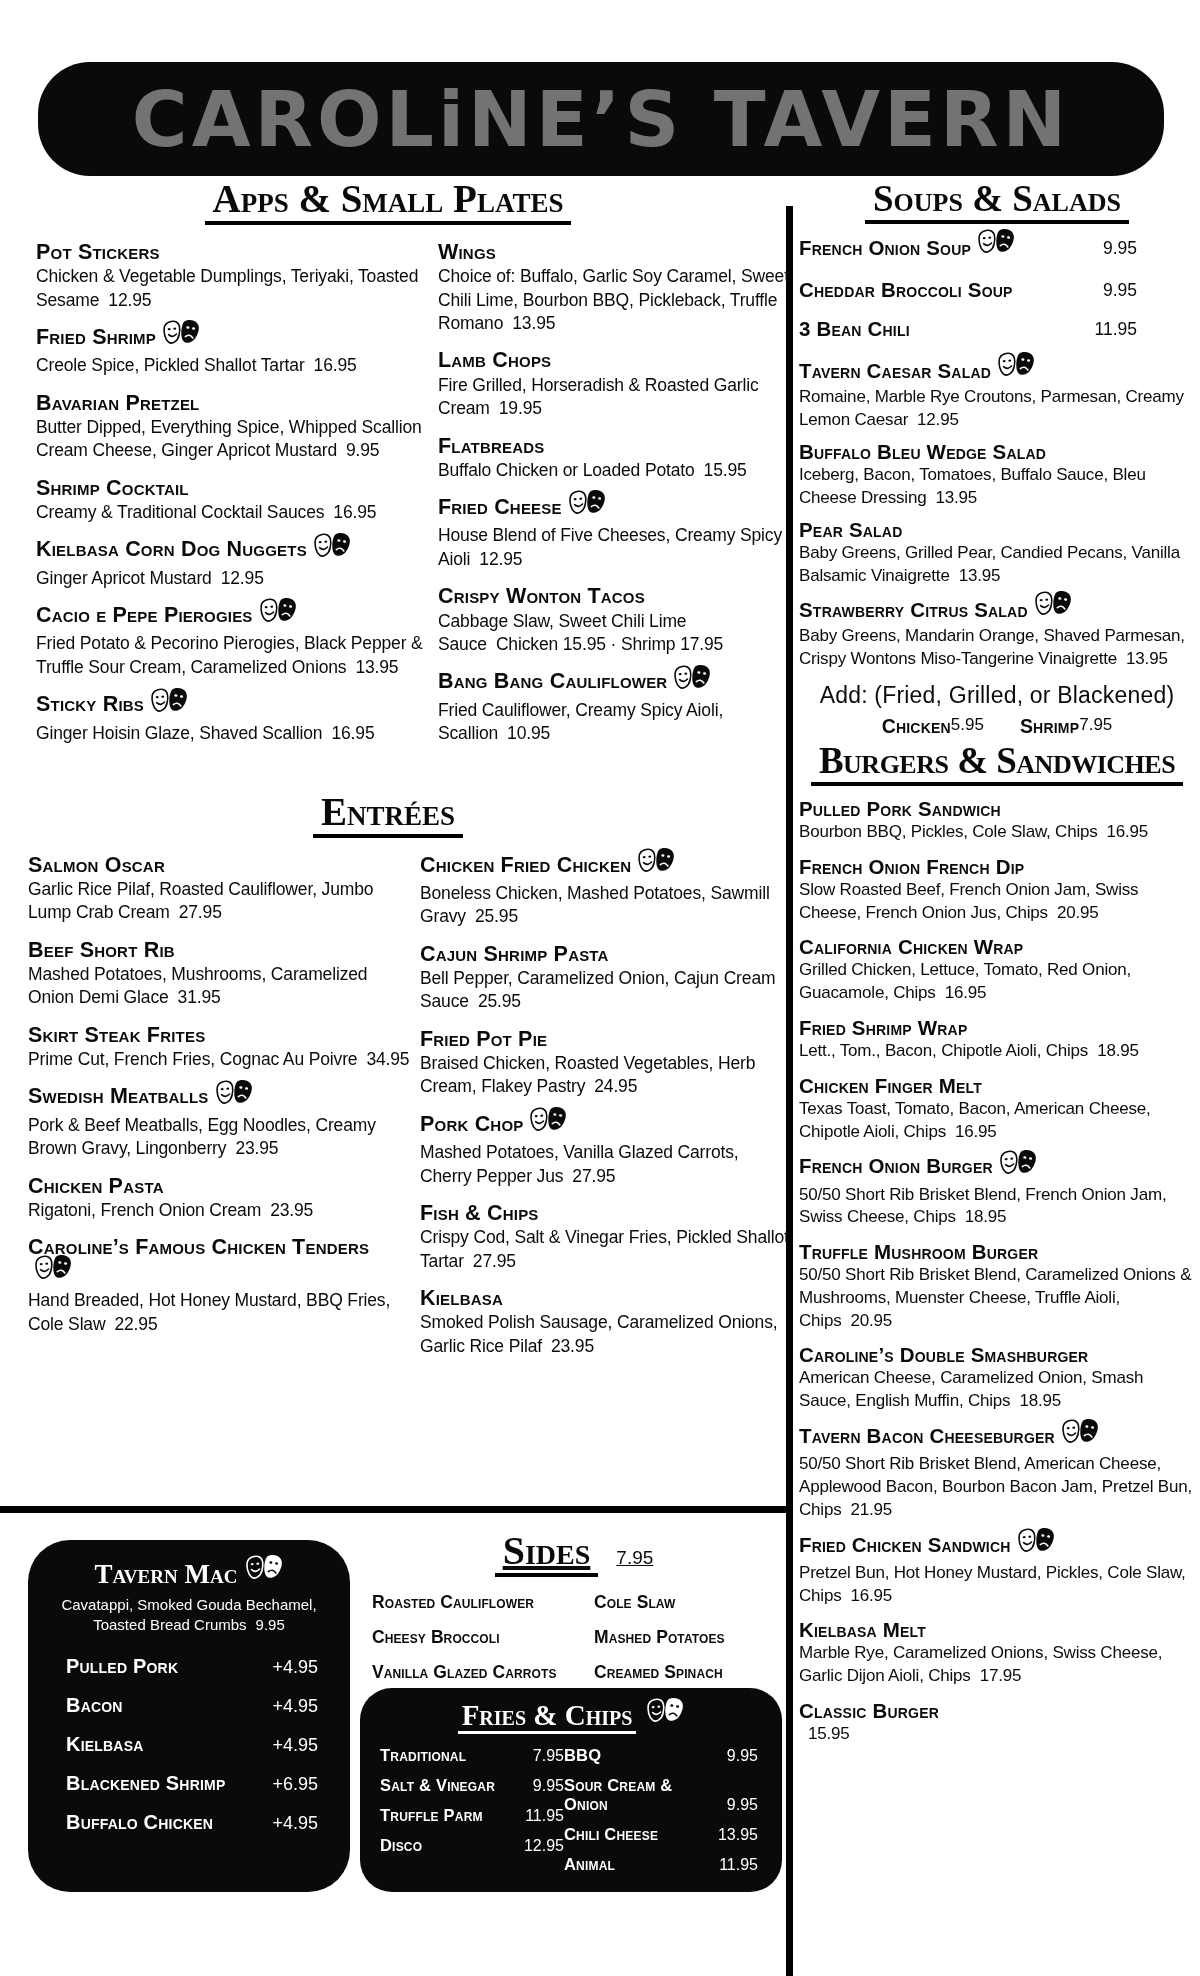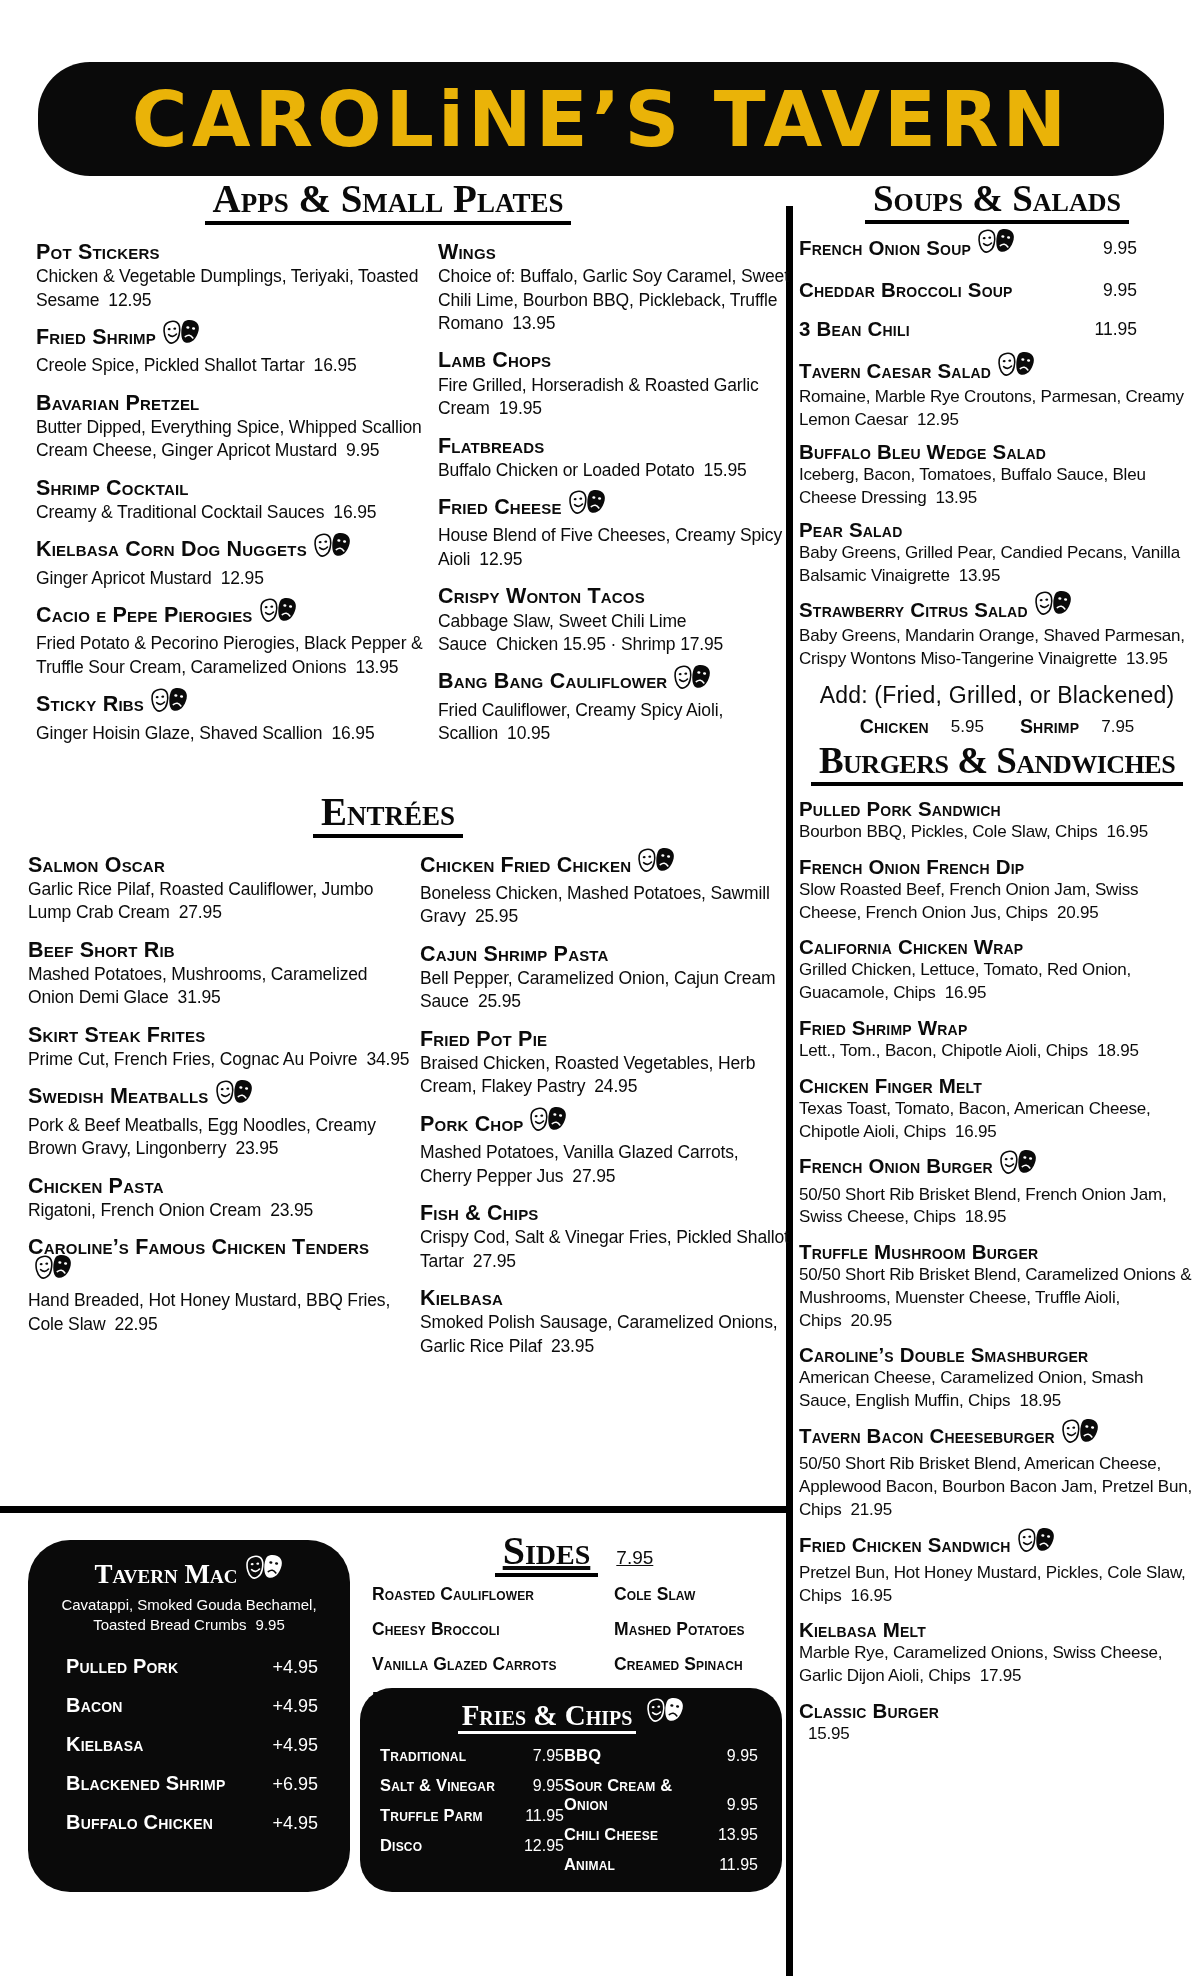--- a/index.html
+++ b/index.html
@@ -1,21 +1,21 @@
 <!DOCTYPE html>
 <html><head>
 <meta charset="utf-8">
 <style>
   html,body{margin:0;padding:0;background:#fff;}
   .page{position:relative;width:1200px;height:1976px;background:#fff;overflow:hidden;
         font-family:"Liberation Sans","DejaVu Sans",sans-serif;color:#0b0b0b;}
   
   .banner{position:absolute;left:38px;top:62px;width:1126px;height:114px;background:#0a0a0a;
           border-radius:52px;display:flex;align-items:center;justify-content:center;}
-  .banner .t{color:#eab308;font-family:"DejaVu Sans","Liberation Sans",sans-serif;font-weight:700;
+  .banner .t{color:#737373;font-family:"DejaVu Sans","Liberation Sans",sans-serif;font-weight:700;
              font-size:76px;letter-spacing:4px;white-space:nowrap;text-align:right;}
   
   .sec-head{font-family:"Liberation Serif","DejaVu Serif",serif;font-weight:700;
             font-variant:small-caps;line-height:1.05;color:#0a0a0a;}
   .u{border-bottom:4px solid #000;padding:0 8px 1px 8px;display:inline-block;}
   
   .mi{margin:0 0 12px 0;}
   .nmrow{line-height:1.22;}
   .nm{font-weight:700;font-variant:small-caps;font-size:21.5px;letter-spacing:.2px;}
   .desc{font-size:17.5px;line-height:1.34;letter-spacing:-.15px;}
@@ -42,21 +42,21 @@
   .rail-head-wrap .sec-head{font-size:37px;}
   .rail .mi{margin-bottom:10px;}
   .rail .nm{font-size:20.5px;}
   .rail .desc{font-size:17px;letter-spacing:-.2px;}
   .ss{margin-bottom:8px;}
   .ss.nodesc{margin-bottom:15px;}
   .ss-row{display:flex;align-items:center;line-height:1.2;}
   .npr{margin-left:auto;padding-right:58px;font-size:17.5px;}
   .add-note{font-size:23px;text-align:center;margin:12px 0 6px 0;letter-spacing:.2px;}
   .add-opts{display:flex;justify-content:center;gap:36px;margin-bottom:4px;}
-  .add-opt{display:flex;align-items:center;gap:22px;}
+  .add-opt{display:flex;align-items:flex-start;gap:0;}
   .add-opt .nm{font-size:19.5px;}
   .add-opt .ap{font-size:17px;}
   .burg-head-wrap{text-align:center;margin:4px 0 10px 0;}
   .burg-head-wrap .sec-head{font-size:37px;letter-spacing:-.5px;}
   
   .vline{position:absolute;left:786px;top:206px;width:7px;height:1770px;background:#000;}
   .hline{position:absolute;left:0;top:1506px;width:793px;height:7px;background:#000;}
   
   .mac{position:absolute;left:28px;top:1540px;width:322px;height:352px;background:#0a0a0a;
        border-radius:42px;color:#fff;padding:20px 22px 0 22px;box-sizing:border-box;text-align:center;}
@@ -65,21 +65,21 @@
   .mac-desc{font-size:15px;line-height:1.32;margin-top:6px;}
   .mac-adds{margin-top:20px;text-align:left;padding:0 10px 0 16px;}
   .mac-add{display:flex;align-items:baseline;margin-bottom:16px;}
   .mac-add .nm{font-size:20px;}
   .mac-add .ap{margin-left:auto;font-size:18px;}
   
   .sides{position:absolute;left:366px;top:1530px;width:416px;}
   .sides-head{display:flex;align-items:baseline;justify-content:center;gap:18px;text-decoration:underline;}
   .sides-head .sec-head{font-size:40px;}
   .sides-price{font-size:19px;}
-  .sides-cols{display:grid;grid-template-columns:222px 194px;margin-top:0;padding-left:6px;gap:20px;}
+  .sides-cols{display:grid;grid-template-columns:222px 194px;margin-top:8px;padding-left:6px;}
   .side-item{font-weight:700;font-variant:small-caps;font-size:17.5px;line-height:2.0;letter-spacing:.1px;}
   
   .fries{position:absolute;left:360px;top:1688px;width:422px;height:204px;background:#0a0a0a;
          border-radius:32px;color:#fff;padding:12px 20px;box-sizing:border-box;}
   .fries-title{display:flex;justify-content:center;align-items:center;gap:4px;}
   .fries-title .sec-head{color:#fff;font-size:29px;border-bottom:3px solid #fff;padding:0 4px 1px 4px;}
   .fries-cols{display:grid;grid-template-columns:184px 194px;margin-top:12px;}
   .fry{display:flex;align-items:flex-end;margin-bottom:11px;}
   .fry .nm{font-size:16.5px;line-height:1.15;max-width:130px;}
   .fry .ap{margin-left:auto;font-size:16px;}

